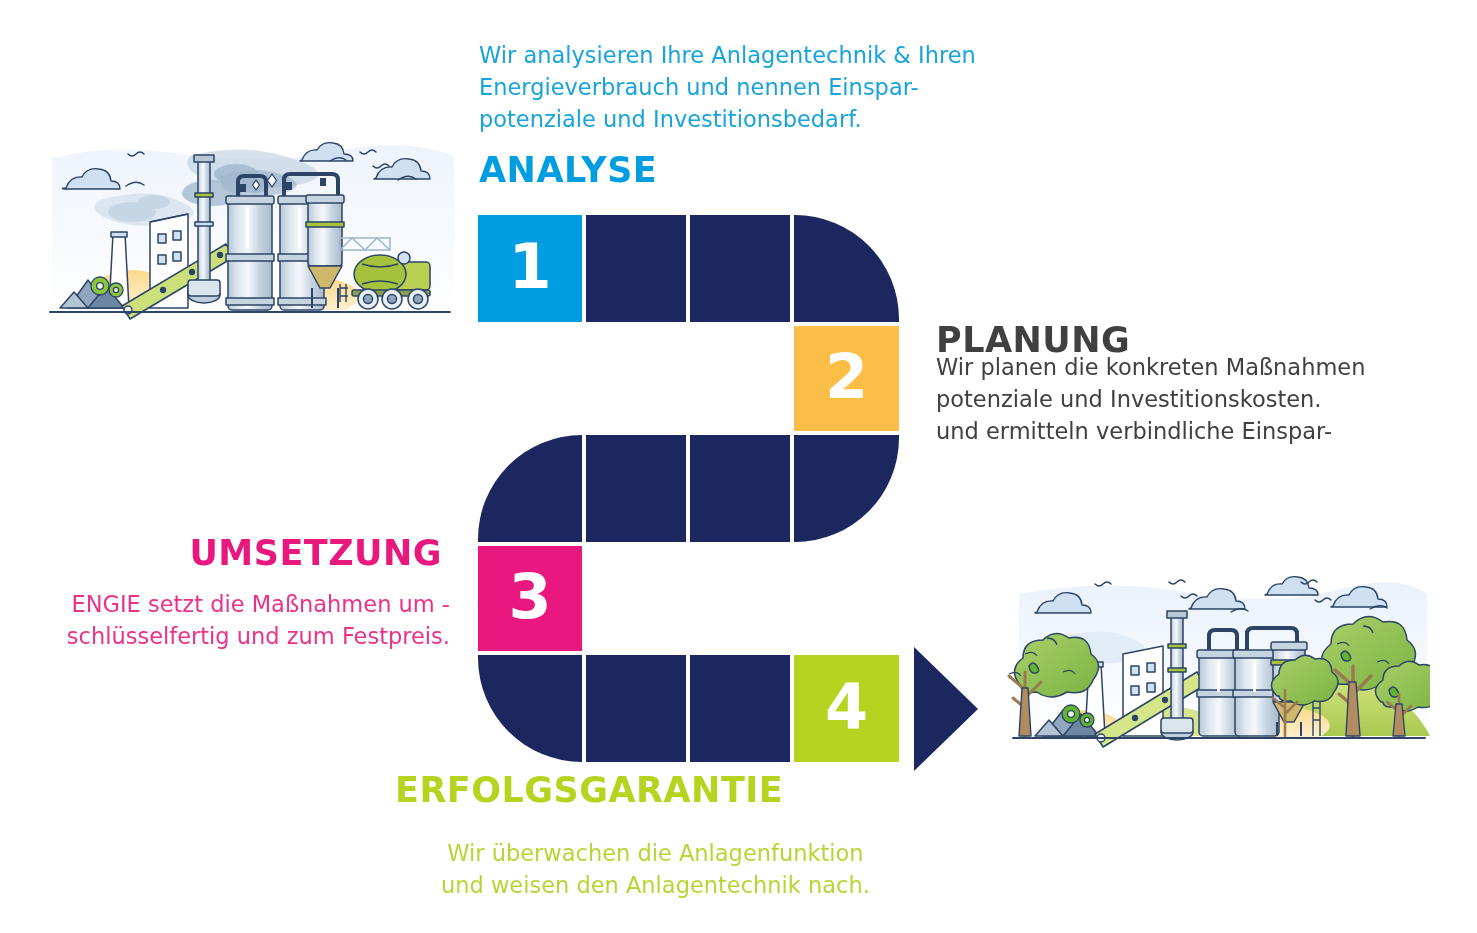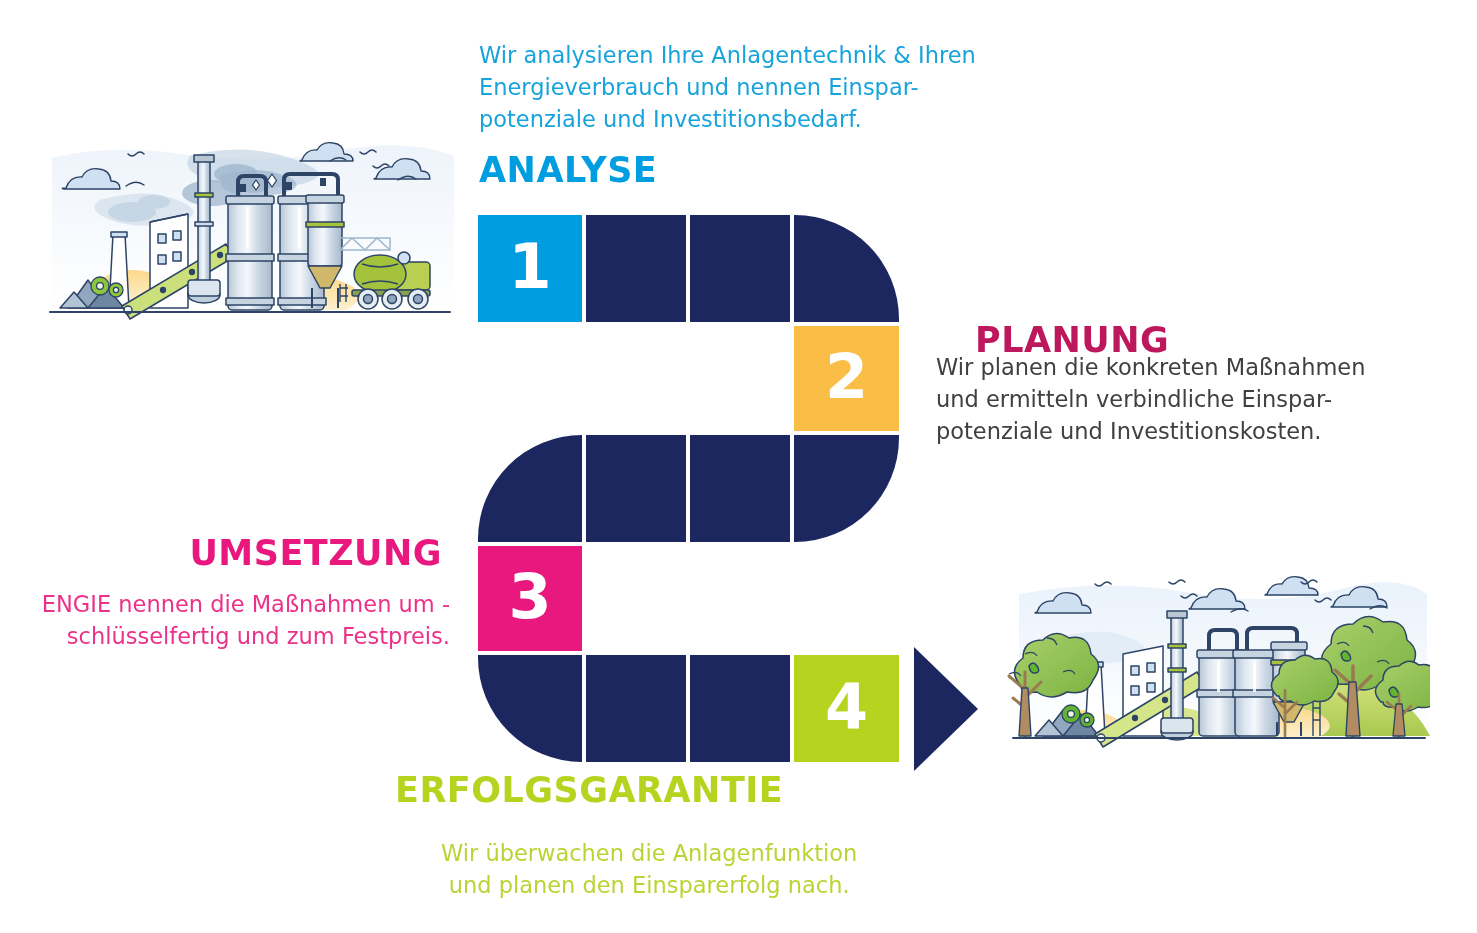--- a/index.html
+++ b/index.html
@@ -26,21 +26,21 @@
     line-height:1.42;
     font-family:"DejaVu Sans", sans-serif;
   }
   .body-copy p { margin:0; white-space:nowrap; }
 
   
   #an-copy { left:479px; top:40px; color:#17A3DC; }
   #an-head { left:479px; top:152px; color:#009EE0; }
 
   
-  #pl-head { left:936px; top:322px; color:#be185d;margin-left:39px; }
+  #pl-head { left:936px; top:322px; color:#404040; }
   #pl-copy { left:936px; top:352px; color:#404040; }
 
   
   #um-head { right:1035px; top:535px; color:#E8187E; text-align:left; }
   #um-copy { right:1027px; top:589px; color:#EB3189; text-align:right; }
   #um-copy p { text-align:right; }
 
   
   #er-head { left:395px; top:772px; color:#B6D31F; }
   #er-copy { left:441px; top:838px; color:#BBD335; text-align:center; }
@@ -426,29 +426,29 @@
   <div class="txt body-copy" id="an-copy">
     <p>Wir analysieren Ihre Anlagentechnik &amp; Ihren</p>
     <p>Energieverbrauch und nennen Einspar-</p>
     <p>potenziale und Investitionsbedarf.</p>
   </div>
   <div class="txt heading" id="an-head">ANALYSE</div>
 
   <div class="txt heading" id="pl-head">PLANUNG</div>
   <div class="txt body-copy" id="pl-copy">
     <p>Wir planen die konkreten Maßnahmen</p>
+    <p>potenziale und Investitionskosten.</p>
     <p>und ermitteln verbindliche Einspar-</p>
-    <p>potenziale und Investitionskosten.</p>
   </div>
 
   <div class="txt heading" id="um-head">UMSETZUNG</div>
   <div class="txt body-copy" id="um-copy">
-    <p>ENGIE nennen die Maßnahmen um -</p>
+    <p>ENGIE setzt die Maßnahmen um -</p>
     <p>schlüsselfertig und zum Festpreis.</p>
   </div>
 
   <div class="txt heading" id="er-head">ERFOLGSGARANTIE</div>
   <div class="txt body-copy" id="er-copy">
     <p>Wir überwachen die Anlagenfunktion</p>
-    <p>und planen den Einsparerfolg nach.</p>
+    <p>und weisen den Anlagentechnik nach.</p>
   </div>
 
 </div>
 
 </body></html>

